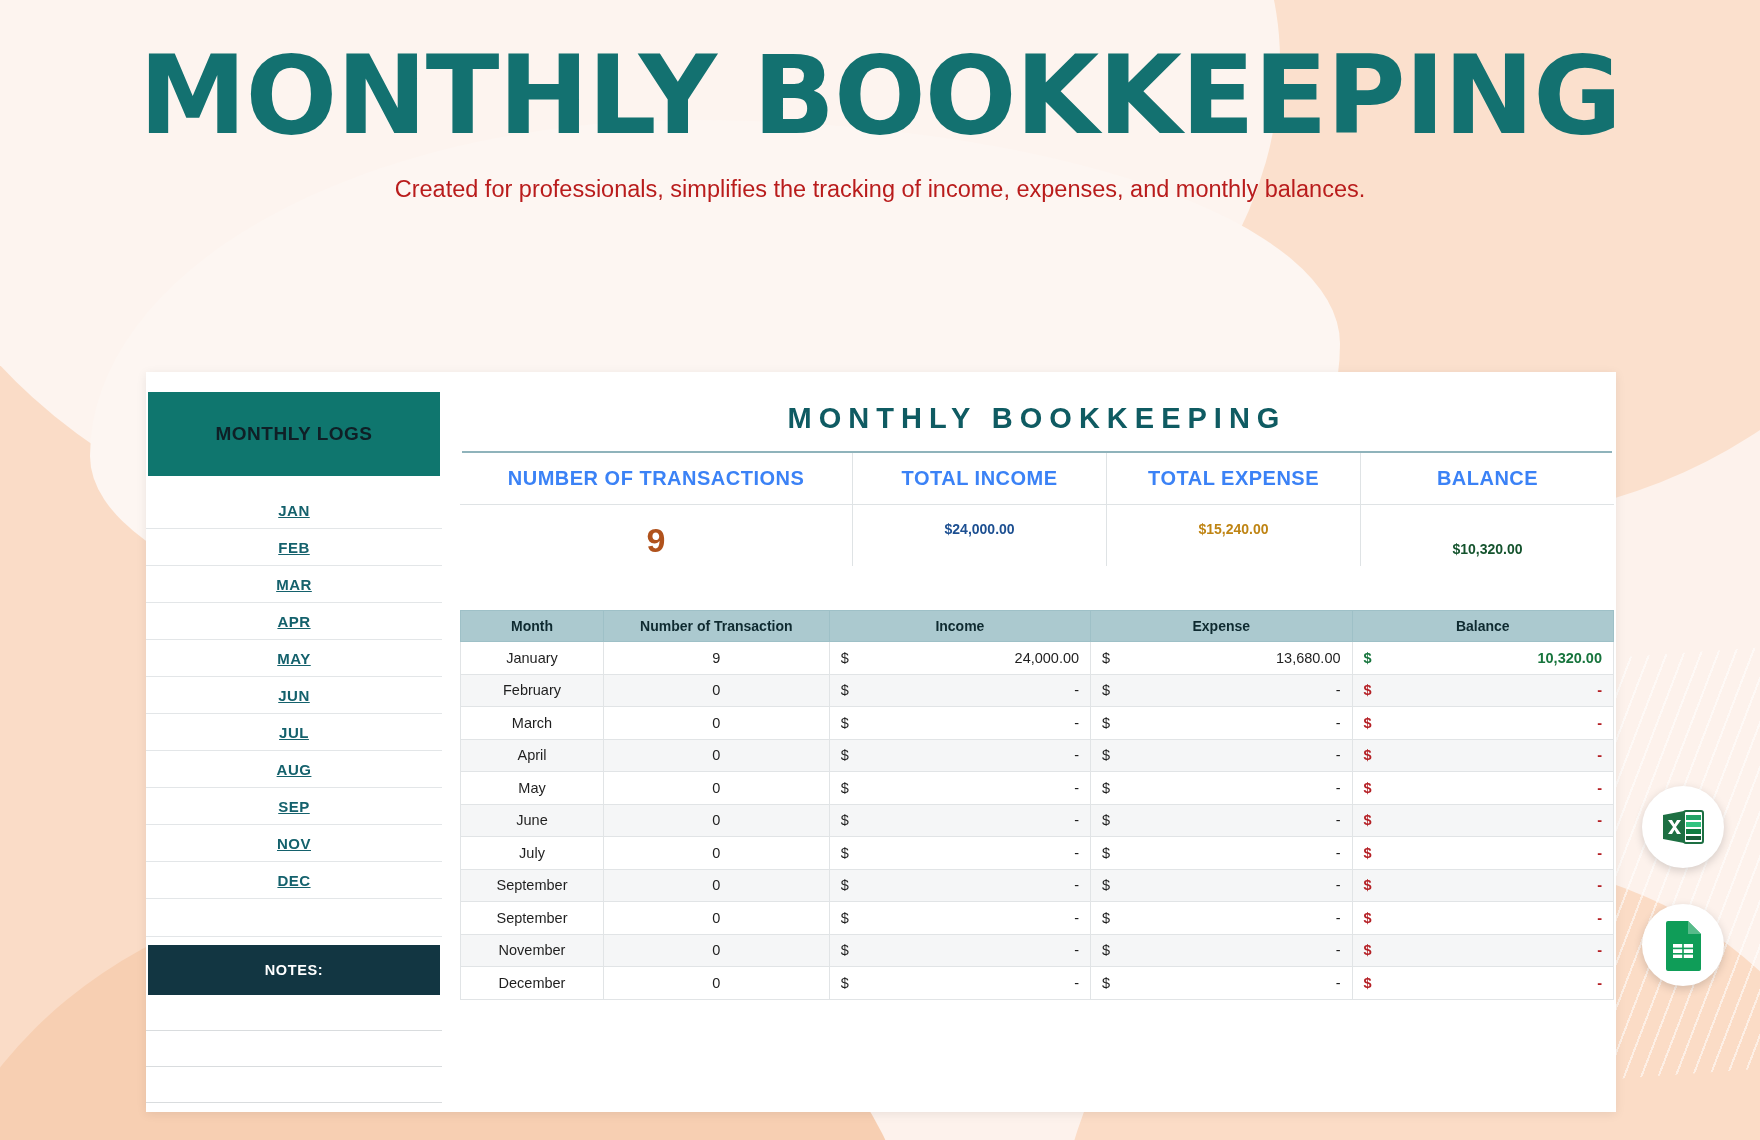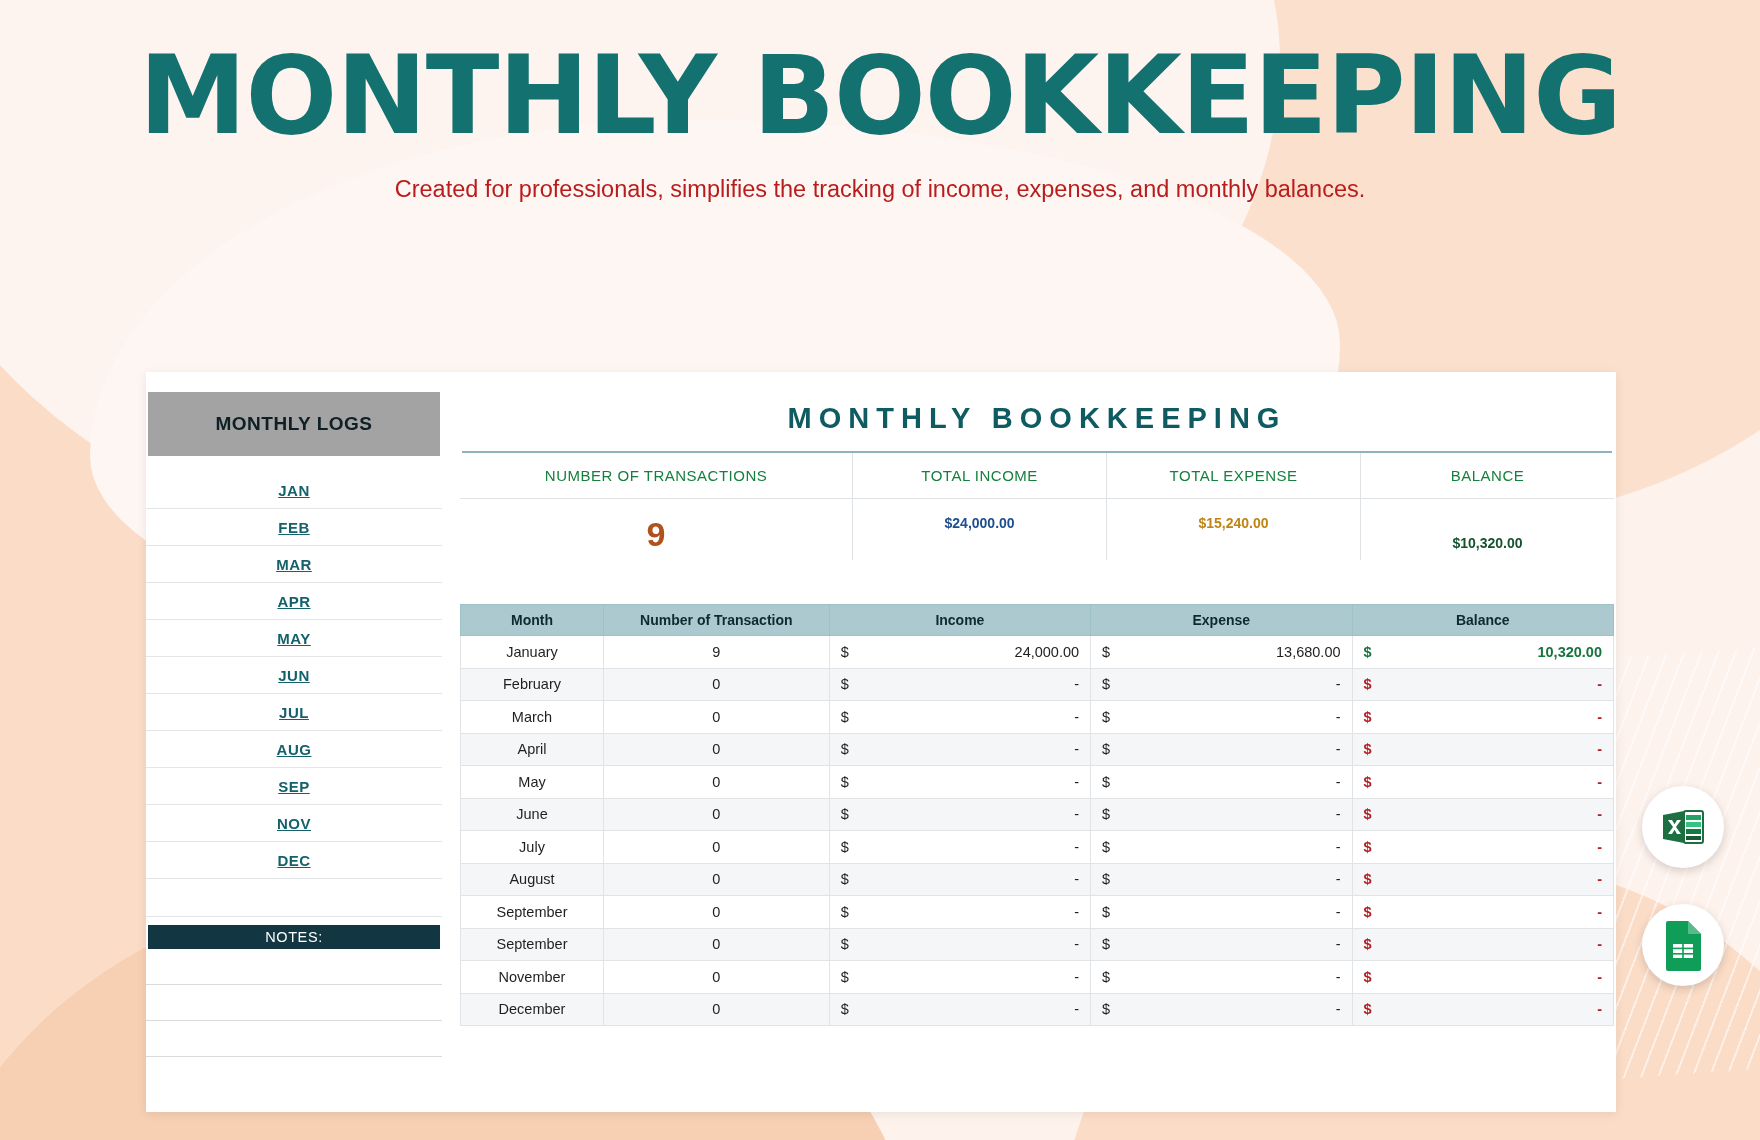--- a/index.html
+++ b/index.html
@@ -103,44 +103,44 @@
     box-shadow: 0 2px 10px rgba(0,0,0,0.08);
     z-index: 4;
     display: flex;
     overflow: hidden;
   }
 
   
   .left-panel { width: 296px; flex: none; padding: 12px 0 0 0; }
   .ml-header {
     margin: 8px 2px 0 2px;
-    height: 64px;
-    background: #a3a3a3;
+    height: 84px;
+    background: #0f766e;
     display: flex; align-items: center; justify-content: center;
     font-weight: bold; font-size: 19px; letter-spacing: 0.5px;
     color: #0f1f26;
   }
   .month-list { margin-top: 16px; }
   .month-row {
     height: 37px;
     border-bottom: 1px solid #e3e6e8;
     display: flex; align-items: center; justify-content: center;
   }
   .month-row a {
     font-size: 15px; font-weight: bold; color: #14616c;
     text-decoration: underline; letter-spacing: 0.5px;
   }
   .spacer-row { height: 38px; border-bottom: 1px solid #e3e6e8; }
   .notes-header {
     margin: 8px 2px 0 2px;
-    height: 24px;
+    height: 50px;
     background: #123642;
     color: #ffffff;
     display: flex; align-items: center; justify-content: center;
-    font-weight: normal; font-size: 14.5px; letter-spacing: 0.6px;
+    font-weight: bold; font-size: 14.5px; letter-spacing: 0.6px;
   }
   .notes-row { height: 36px; border-bottom: 1px solid #d9dcde; }
 
   
   .right-panel { flex: 1; padding: 16px 2px 0 18px; }
   .sheet-title {
     text-align: center;
     color: #0f5b62;
     font-weight: bold;
     font-size: 29px;
@@ -150,23 +150,24 @@
   .rule { height: 2px; background: #8fb3bb; margin: 0 2px 0 2px; }
 
   .summary {
     display: flex;
     margin-top: 0;
   }
   .summary-cell { flex: 1; position: relative; padding: 14px 0 6px 0; text-align: center; }
   .summary-cell.transactions { flex: 1.55; }
   .summary-cell + .summary-cell { border-left: 1px solid #dfe3e5; }
   .summary-label {
-    font-size: 15px;
-    color: #15803d;
+    font-size: 20px;
+    color: #3b82f6;
     letter-spacing: 0.5px;
+    font-weight: bold;
   }
   .summary-underline { height: 1px; background: #dfe3e5; margin-top: 14px; }
   .summary-value {
     margin-top: 16px;
     font-weight: bold;
     font-size: 14px;
   }
   .summary-value.big { font-size: 34px; color: #b0521c; }
   .summary-value.income { color: #1c4f91; }
   .summary-value.expense { color: #bf8413; }
@@ -449,42 +450,20 @@
             </td>
           <td class="col-money">
               <div class="money bal-neg">
                 <span class="sym">$</span>
                 <span class="amt">-</span>
               </div>
             </td>
         </tr>
         <tr>
           <td class="col-month">July</td>
-          <td class="col-count">0</td>
-          <td class="col-money">
-              <div class="money">
-                <span class="sym">$</span>
-                <span class="amt">-</span>
-              </div>
-            </td>
-          <td class="col-money">
-              <div class="money">
-                <span class="sym">$</span>
-                <span class="amt">-</span>
-              </div>
-            </td>
-          <td class="col-money">
-              <div class="money bal-neg">
-                <span class="sym">$</span>
-                <span class="amt">-</span>
-              </div>
-            </td>
-        </tr>
-        <tr>
-          <td class="col-month">August</td>
           <td class="col-count">0</td>
           <td class="col-money">
               <div class="money">
                 <span class="sym">$</span>
                 <span class="amt">-</span>
               </div>
             </td>
           <td class="col-money">
               <div class="money">
                 <span class="sym">$</span>

